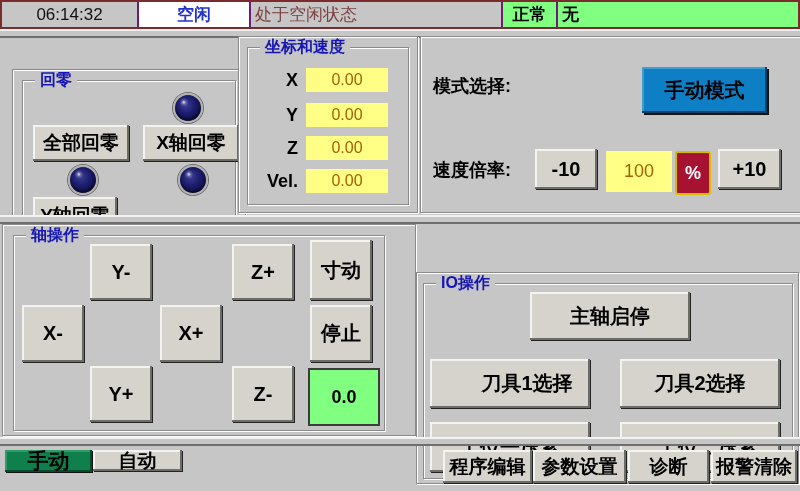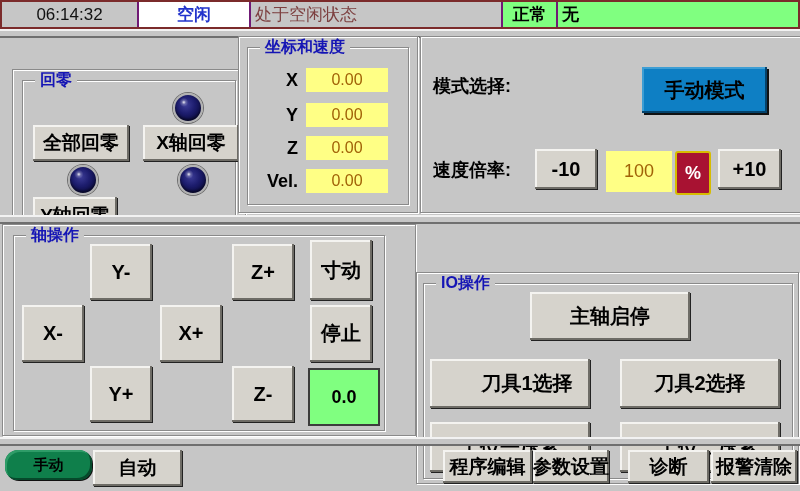--- a/index.html
+++ b/index.html
@@ -132,20 +132,20 @@
       <button class="btn" style="left:106px; top:8px; width:160px; height:48px; font-size:20px;">主轴启停</button>
       <button class="btn" style="left:6px; top:75px; width:160px; height:49px; font-size:20px;padding-left:40px;">刀具1选择</button>
       <button class="btn" style="left:196px; top:75px; width:160px; height:49px; font-size:20px;">刀具2选择</button>
       <button class="btn" style="left:6px; top:138px; width:160px; height:50px; font-size:20px;">工位一压紧</button>
       <button class="btn" style="left:196px; top:138px; width:160px; height:50px; font-size:20px;padding-left:22px;">工位二压紧</button>
     </div>
   </div>
 
   <div class="hsep" style="top:437px"></div>
 
-  <button class="btn btn-green" style="left:5px; top:450px; width:87px; height:30px; font-size:15px;border-radius:13px;">手动</button>
-  <button class="btn" style="left:93px; top:450px; width:89px; height:36px; font-size:19px;">自动</button>
+  <button class="btn btn-green" style="left:5px; top:450px; width:87px; height:22px; font-size:21px;">手动</button>
+  <button class="btn" style="left:93px; top:450px; width:89px; height:21px; font-size:19px;">自动</button>
   <button class="btn" style="left:443px; top:450px; width:89px; height:33px; font-size:19px;">程序编辑</button>
-  <button class="btn" style="left:533px; top:450px; width:76px; height:33px; font-size:19px;">参数设置</button>
+  <button class="btn" style="left:533px; top:450px; width:93px; height:33px; font-size:19px;">参数设置</button>
   <button class="btn" style="left:628px; top:450px; width:81px; height:33px; font-size:19px;">诊断</button>
   <button class="btn" style="left:711px; top:450px; width:86px; height:33px; font-size:19px;">报警清除</button>
 
 </div>
 
 </body></html>

